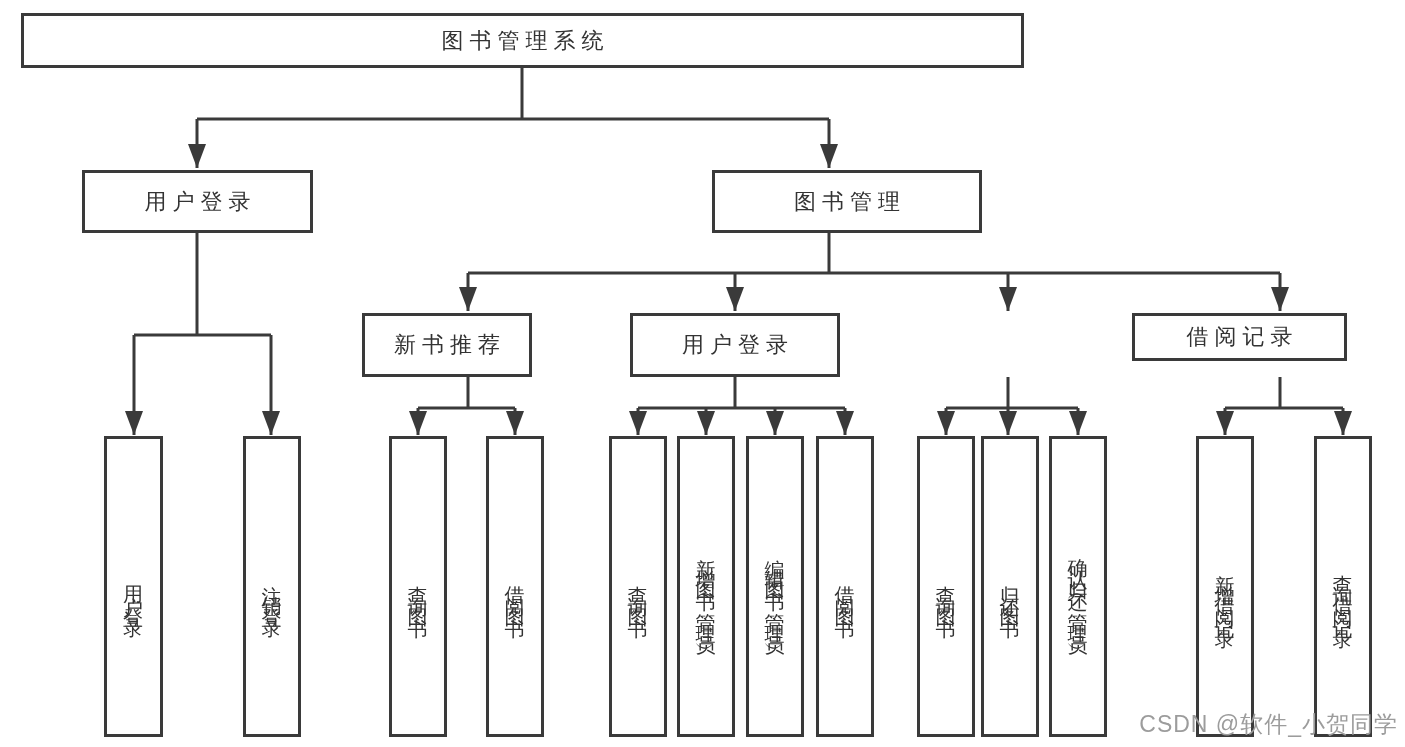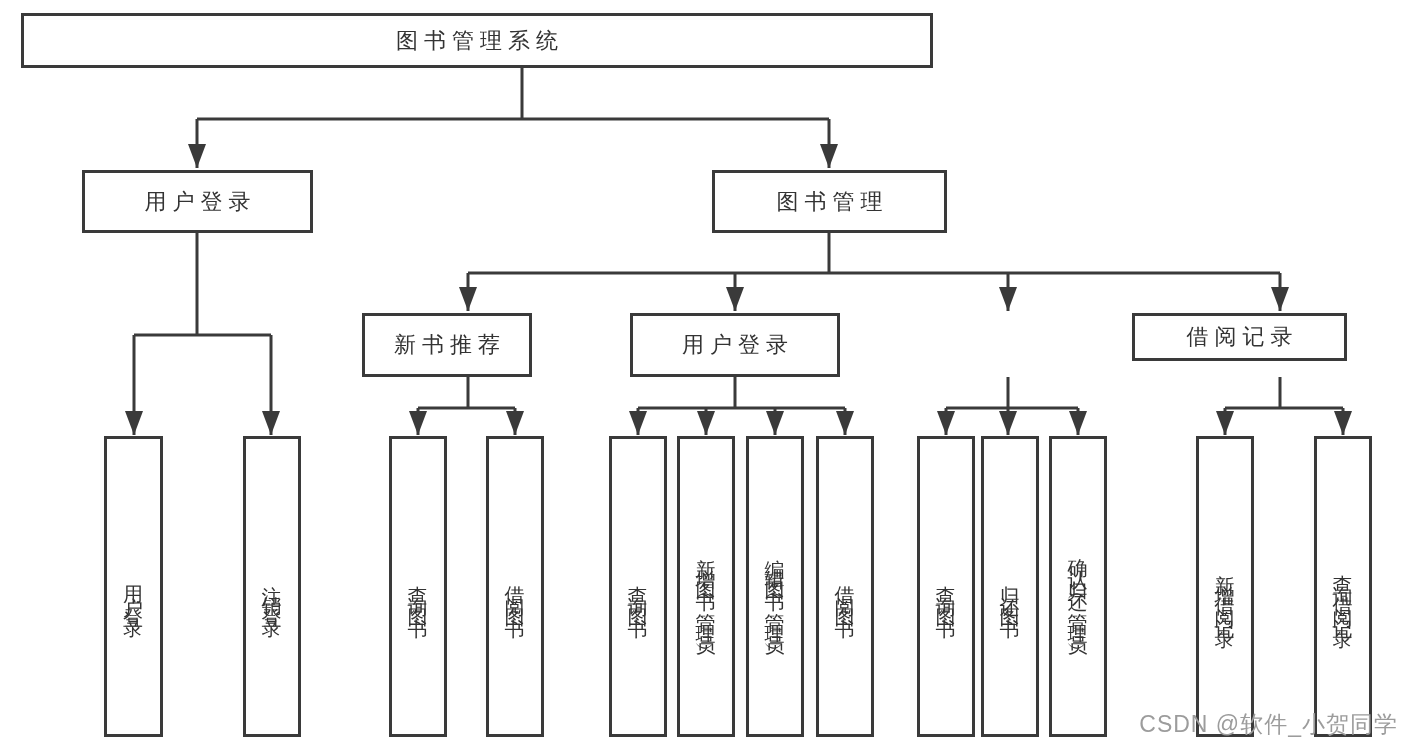--- a/index.html
+++ b/index.html
@@ -85,28 +85,28 @@
       <polygon points="766,411 784,411 775,435"></polygon>
       <polygon points="836,411 854,411 845,435"></polygon>
       <polygon points="937,411 955,411 946,435"></polygon>
       <polygon points="999,411 1017,411 1008,435"></polygon>
       <polygon points="1069,411 1087,411 1078,435"></polygon>
       <polygon points="1216,411 1234,411 1225,435"></polygon>
       <polygon points="1334,411 1352,411 1343,435"></polygon>
     </g>
   </svg>
 
-  <div class="box hbox" style="left:21px; top:13px; width:912px; height:55px">
+  <div class="box hbox" style="left:21px; top:13px; width:1003px; height:55px">
     <span class="lbl">图书管理系统</span>
   </div>
 
   <div class="box hbox" style="left:82px; top:170px; width:231px; height:63px">
     <span class="lbl">用户登录</span>
   </div>
-  <div class="box hbox" style="left:712px; top:170px; width:235px; height:63px">
+  <div class="box hbox" style="left:712px; top:170px; width:270px; height:63px">
     <span class="lbl">图书管理</span>
   </div>
 
   <div class="box hbox" style="left:362px; top:313px; width:170px; height:64px">
     <span class="lbl">新书推荐</span>
   </div>
   <div class="box hbox" style="left:630px; top:313px; width:210px; height:64px">
     <span class="lbl">用户登录</span>
   </div>
   <div class="box hbox" style="left:1132px; top:313px; width:215px; height:48px">

